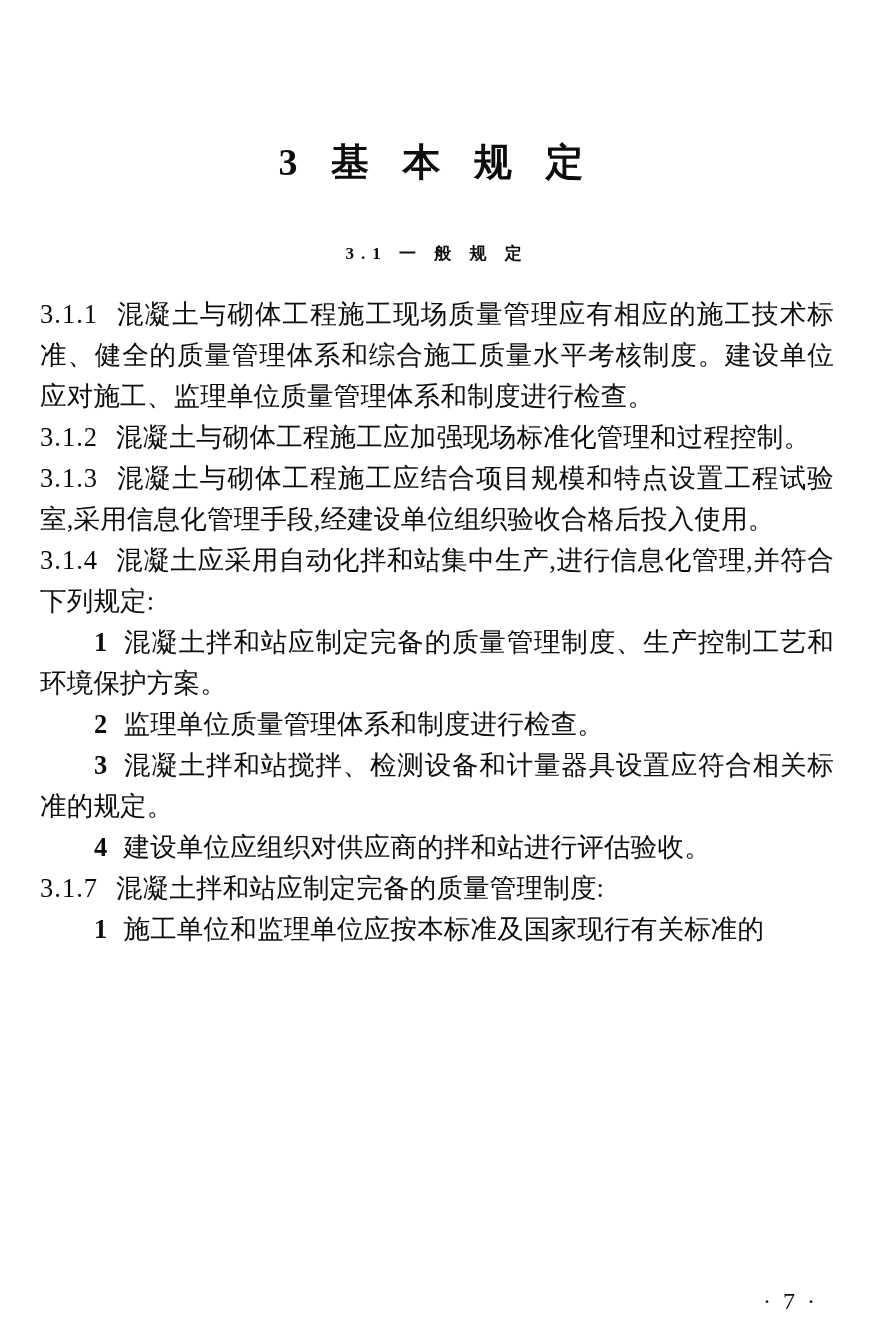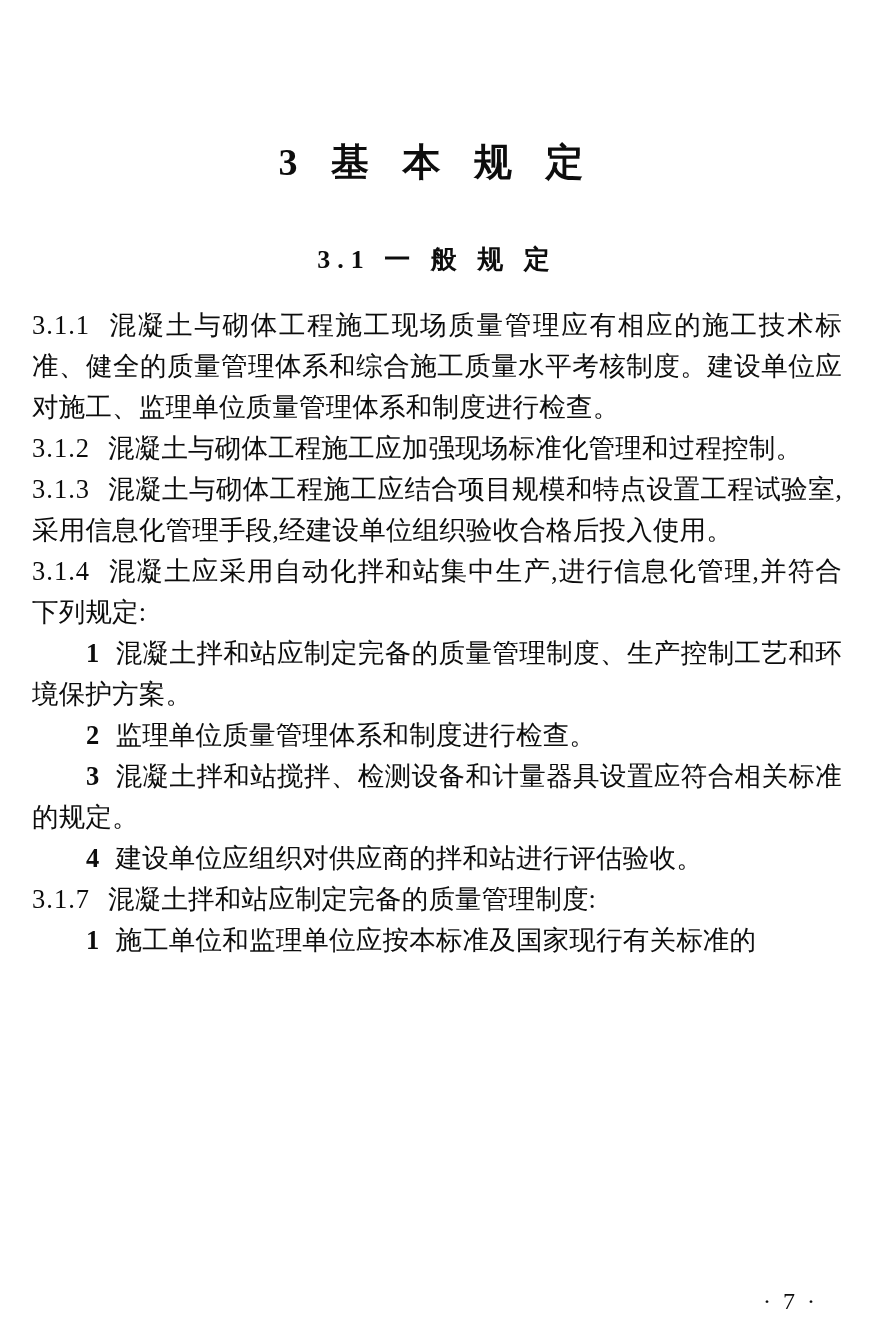--- a/index.html
+++ b/index.html
@@ -14,35 +14,35 @@
     font-family: "Liberation Serif", "DejaVu Serif", serif;
     color: #0d0d0d;
     overflow: hidden;
   }
   .page {
     position: absolute;
     top: 0; left: 0;
     width: 874px;
     height: 1343px;
     box-sizing: border-box;
-    padding: 0 32px;
+    padding: 0 40px;
     border-radius: 22px;
   }
   .chapter-title {
     margin-top: 140px;
     text-align: center;
     font-size: 38px;
     font-weight: bold;
     letter-spacing: 12px;
     line-height: 1.2;
   }
   .section-title {
     margin-top: 58px;
     text-align: center;
-    font-size: 26px;
+    font-size: 17px;
     font-weight: bold;
     letter-spacing: 7px;
     line-height: 1.2;
   }
   .body-block {
     margin-top: 30px;
   }
   p.para {
     margin: 0;
     font-size: 26.5px;

